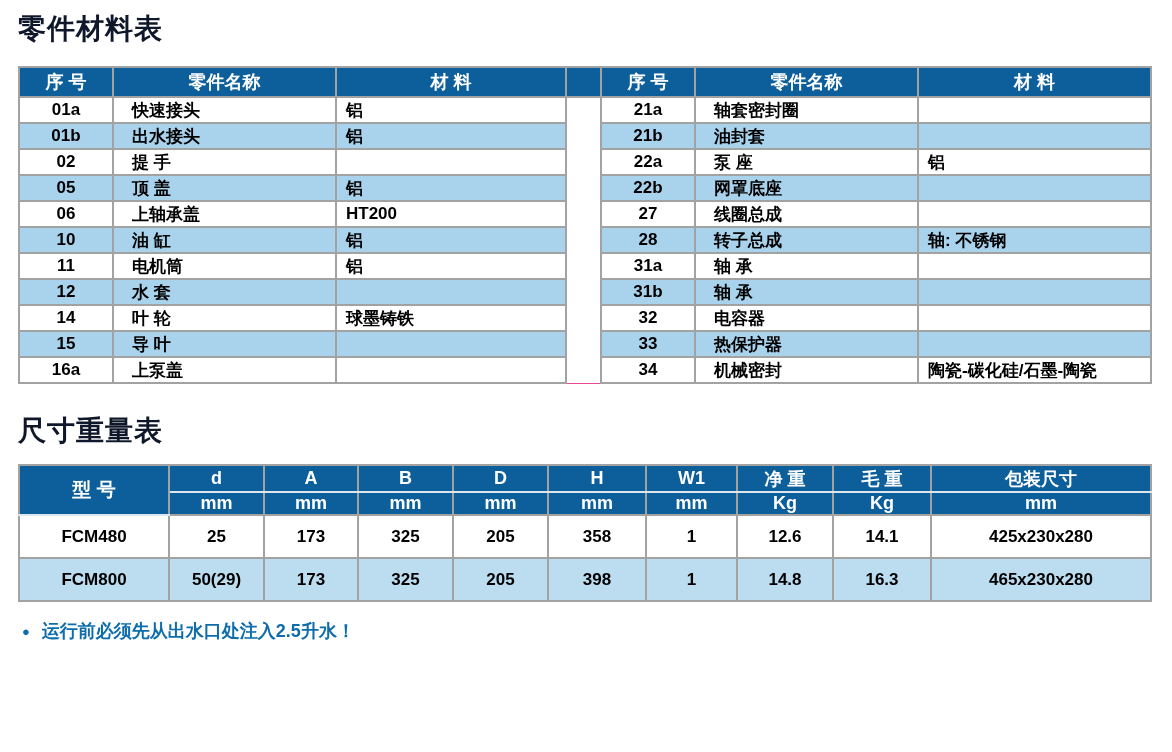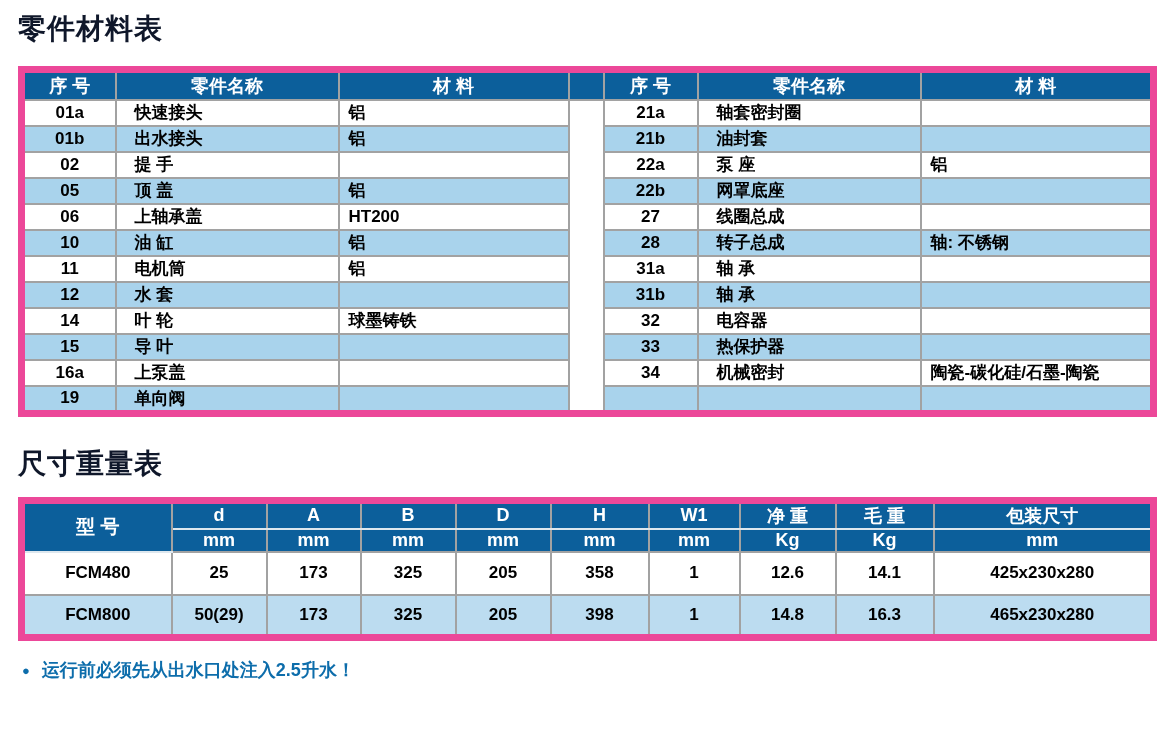--- a/index.html
+++ b/index.html
@@ -17,21 +17,21 @@
     margin: 4px 0 0 0;
     letter-spacing: 1px;
   }
   .title-parts { margin-bottom: 18px; }
   .title-dims  { margin-top: 28px; margin-bottom: 14px; }
 
   table {
     border-collapse: collapse;
     table-layout: fixed;
     width: 1132px;
-    border: 7px solid #ec4899;
+    border: 1px solid #ec4899;
   }
   th, td { border: 2px solid #a2a2a2; padding: 0; }
   th {
     background: #0c5f9b;
     color: #ffffff;
     font-size: 18px;
     font-weight: bold;
     text-align: center;
   }
   td { color: #000000; font-weight: bold; font-size: 17px; }
@@ -187,29 +187,20 @@
       <td class="mat"></td>
     </tr>
     <tr>
       <td class="no">16a</td>
       <td class="name">上泵盖</td>
       <td class="mat"></td>
       <td class="spacer"></td>
       <td class="no">34</td>
       <td class="name">机械密封</td>
       <td class="mat">陶瓷-碳化硅/石墨-陶瓷</td>
-    </tr>
-    <tr>
-      <td class="no">19</td>
-      <td class="name">单向阀</td>
-      <td class="mat"></td>
-      <td class="spacer"></td>
-      <td class="no"></td>
-      <td class="name"></td>
-      <td class="mat"></td>
     </tr>
   </tbody>
 </table>
 
 <h1 class="section-title title-dims">尺寸重量表</h1>
 
 <table class="dims">
   <colgroup>
     <col style="width:150px">
       <col style="width:95px">

